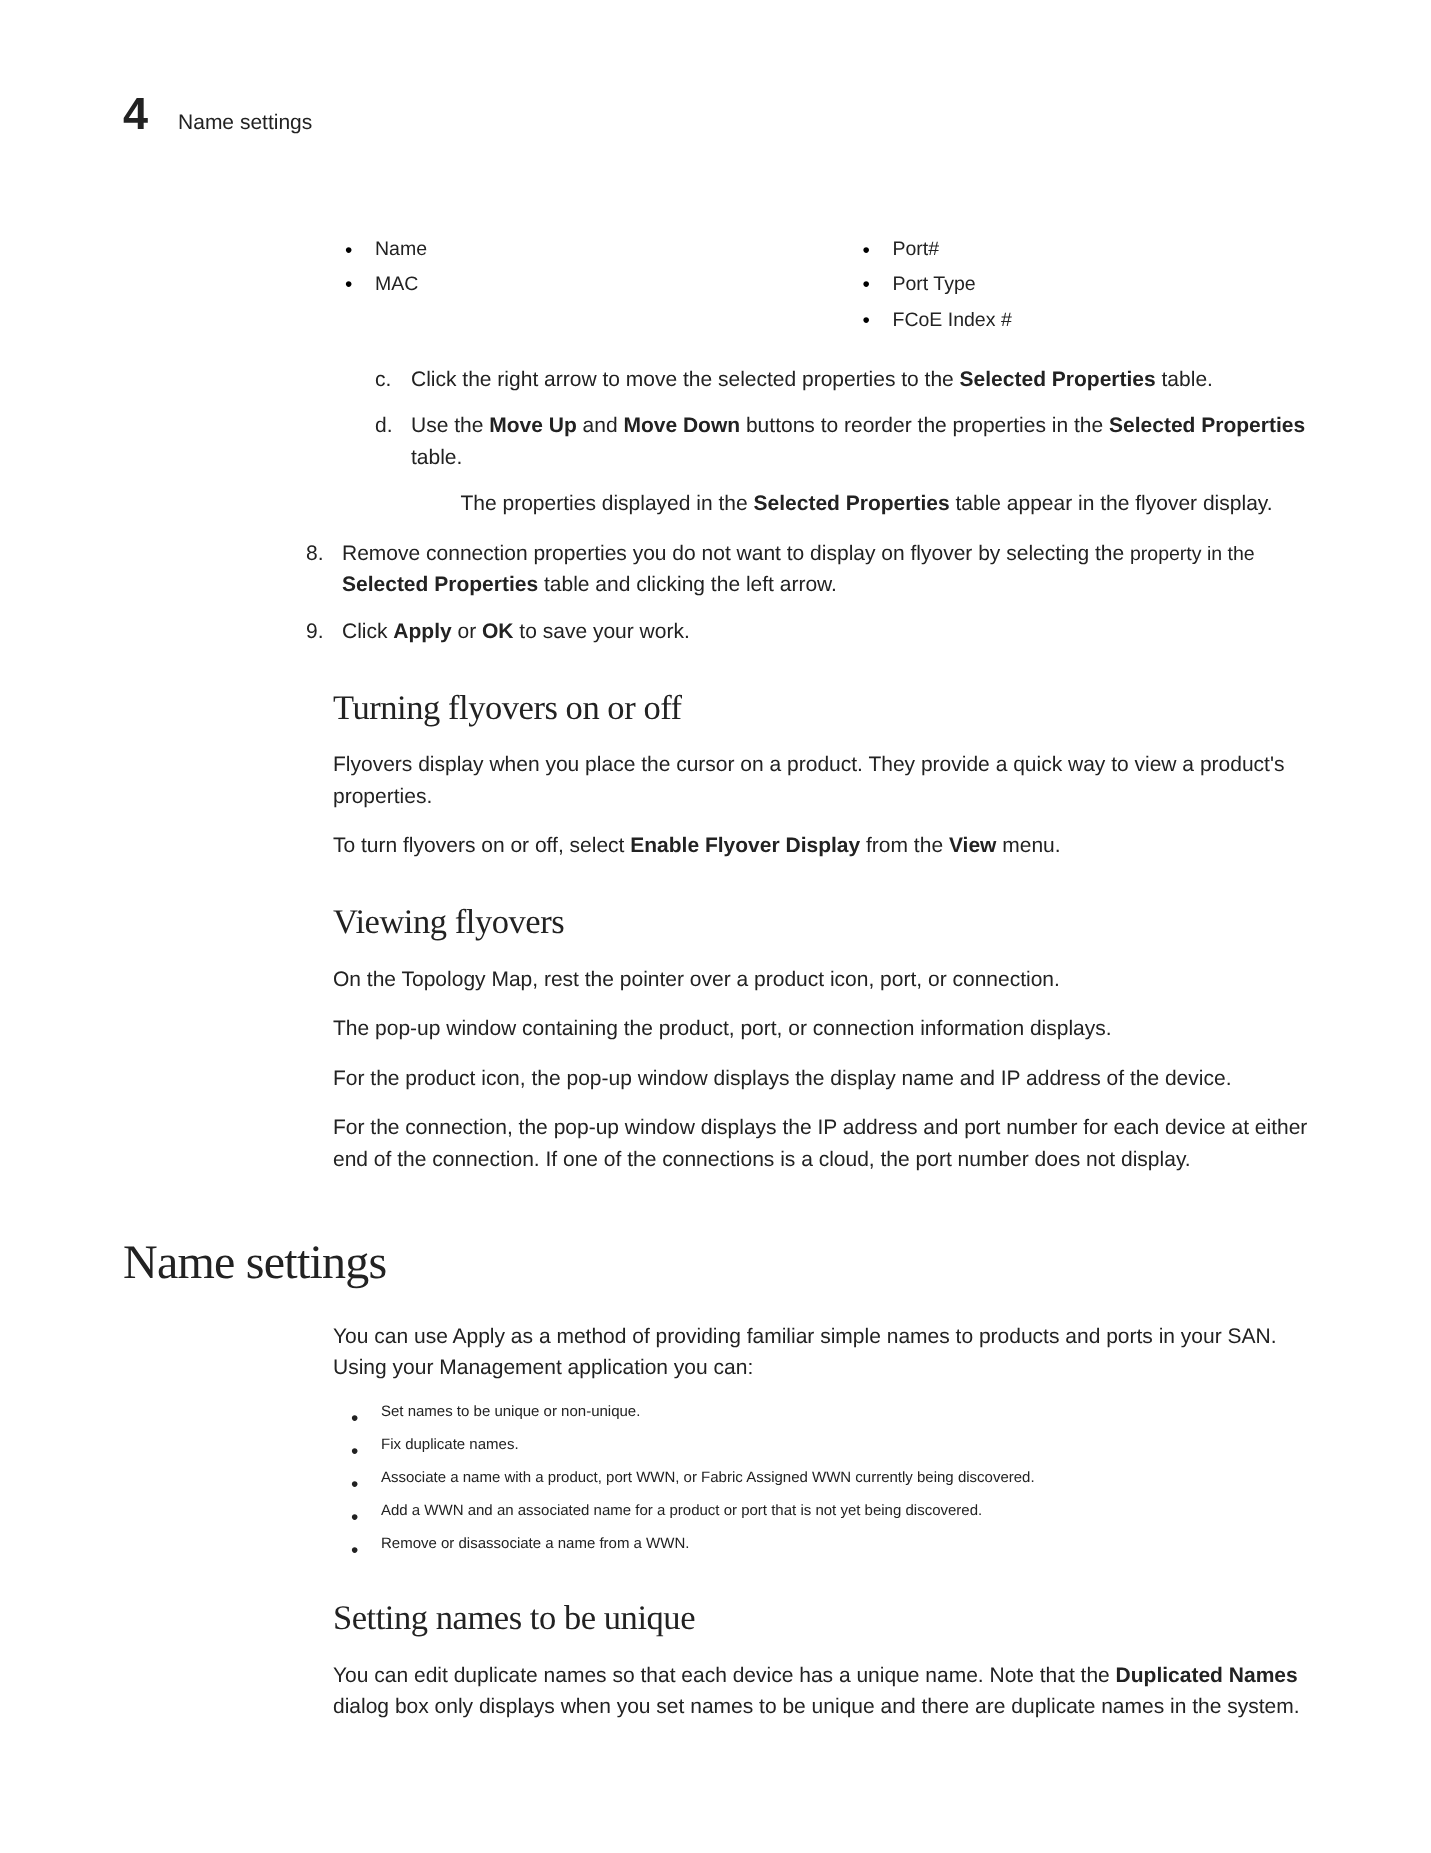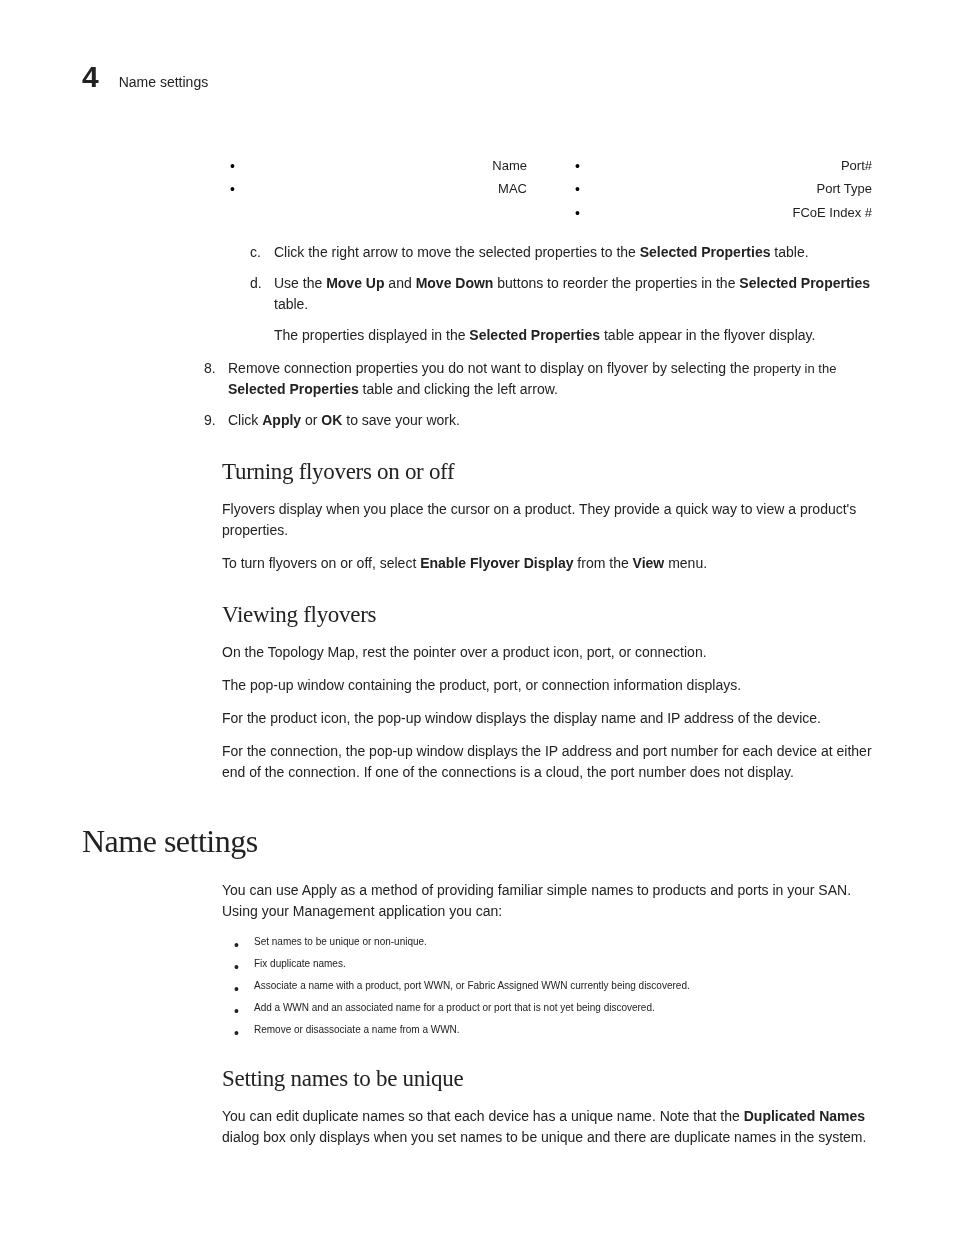--- a/index.html
+++ b/index.html
@@ -41,21 +41,20 @@
     list-style: none;
     padding: 0;
     margin: 0;
     flex: 1;
   }
   .two-col li {
     font-size: 13px;
     line-height: 1.8;
     position: relative;
     padding-left: 28px;
-    text-align: right;
   }
   .two-col li::before {
     content: "•";
     position: absolute;
     left: 8px;
     top: 0;
     font-size: 14px;
     color: #000;
   }
   .ol-letter {
@@ -71,20 +70,21 @@
     padding-left: 24px;
   }
   .ol-letter li .marker {
     position: absolute;
     left: 0;
     top: 0;
   }
   .ol-letter .note {
     margin-top: 10px;
     padding-left: 0;
+    margin-left: 33px;
   }
   .ol-num {
     list-style: none;
     padding: 0;
     margin: 0 0 20px -18px;
   }
   .ol-num li {
     font-size: 14px;
     line-height: 1.5;
     margin-bottom: 10px;

